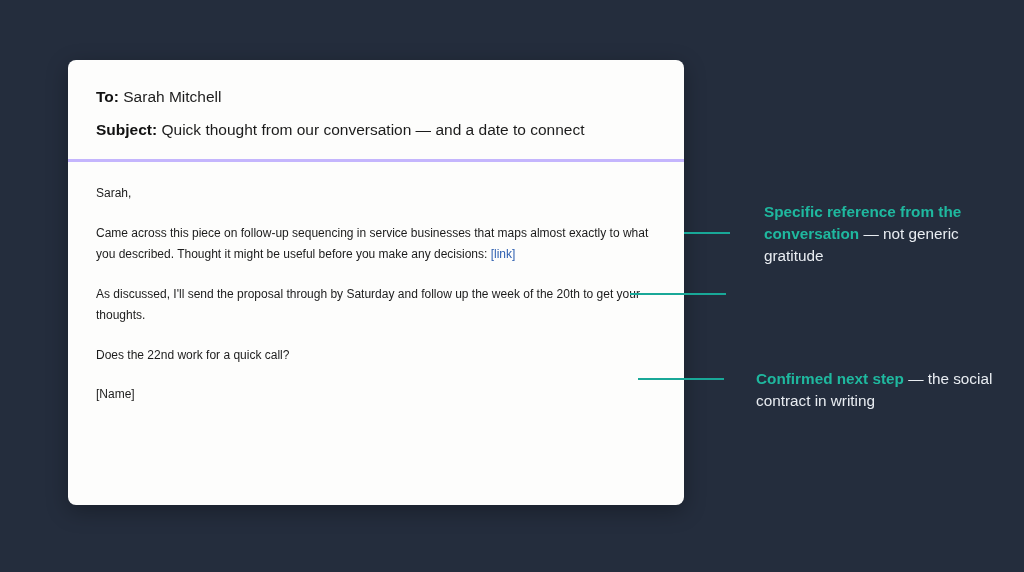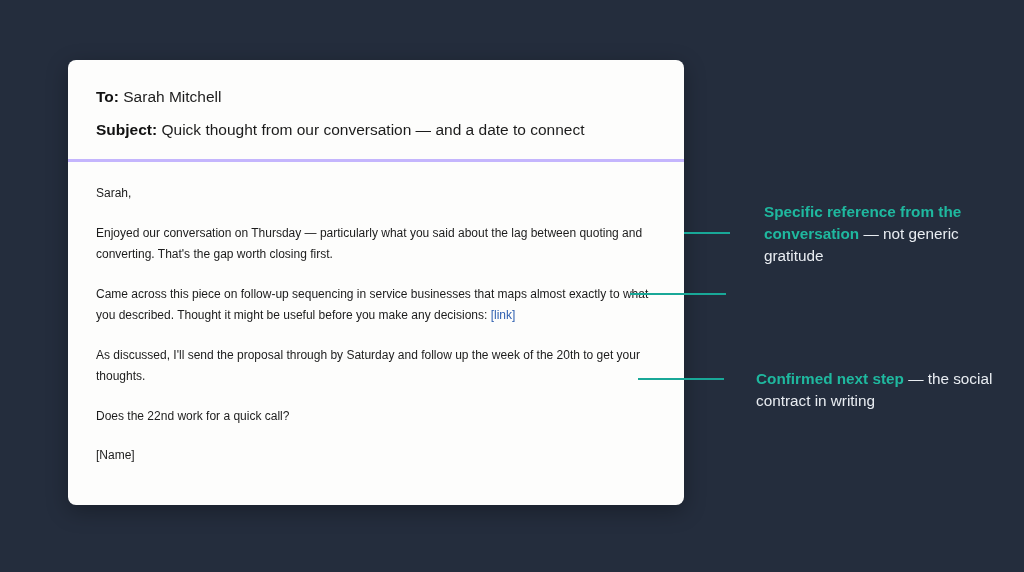--- a/index.html
+++ b/index.html
@@ -118,21 +118,20 @@
       </div>
       <div class="hdr-row">
         <span class="hdr-label">Subject:</span>
         <span class="hdr-value">Quick thought from our conversation — and a date to connect</span>
       </div>
     </div>
 
     <div class="email-body">
       <p class="para">Sarah,</p>
 
-      <p class="para">Enjoyed our conversation on Thursday — particularly what you said about the lag between quoting and converting. That's the gap worth closing first.</p>
 
       <p class="para"><span>Came across this piece on follow-up sequencing in service businesses that maps almost exactly to what you described. Thought it might be useful before you make any decisions: </span><span class="body-link">[link]</span></p>
 
       <p class="para">As discussed, I'll send the proposal through by Saturday and follow up the week of the 20th to get your thoughts.</p>
 
       <p class="para">Does the 22nd work for a quick call?</p>
 
       <p class="para">[Name]</p>
     </div>
   </div>

